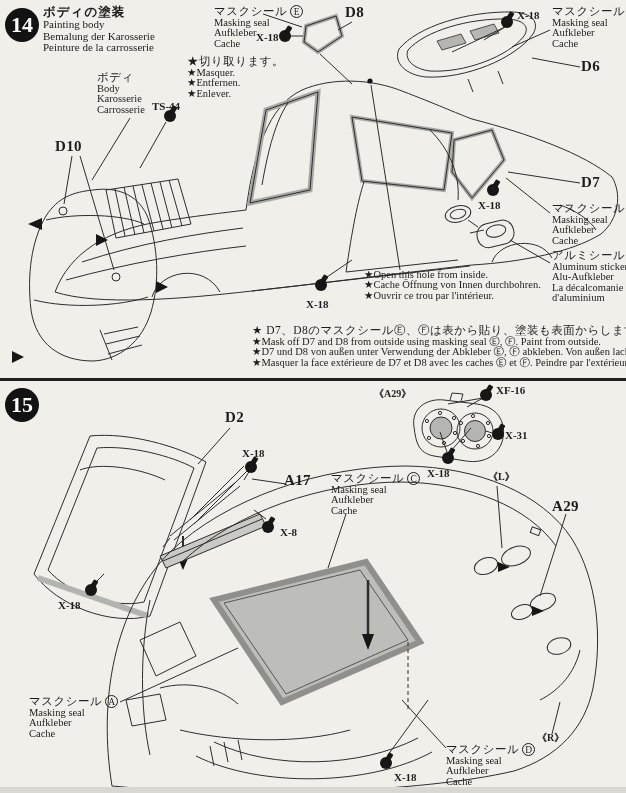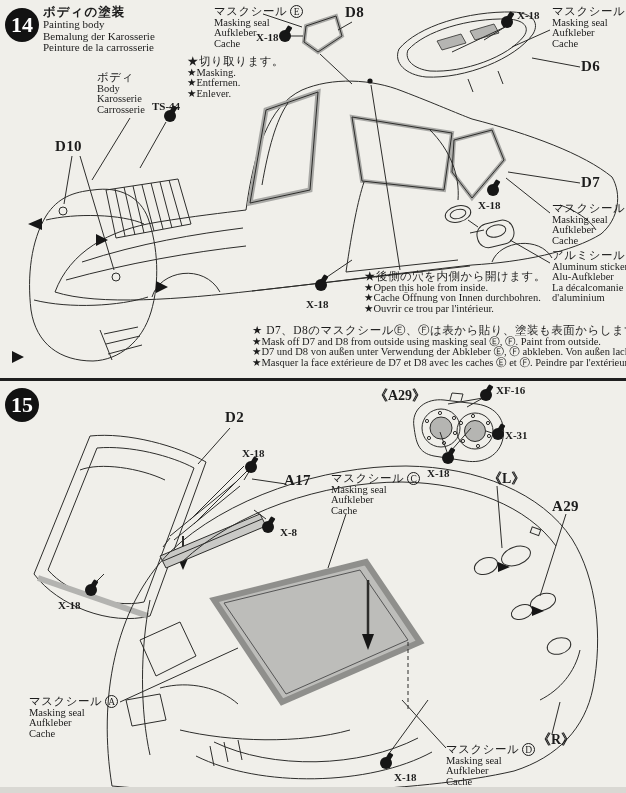--- a/index.html
+++ b/index.html
@@ -10,21 +10,21 @@
   .lbl{position:absolute;z-index:3;white-space:nowrap}
   .badge{width:34px;height:34px;border-radius:50%;background:#121212;color:#fff;
          font-weight:bold;font-size:22px;display:flex;align-items:center;justify-content:center}
   .title .ja{font-size:12.5px;font-weight:bold;letter-spacing:1px;line-height:14px}
   .title .ln{font-size:11px;line-height:11.5px}
   .note{font-size:10.5px;line-height:10.5px}
   .note div{line-height:10.4px}
   .note .ja{font-size:11.5px;line-height:13px;letter-spacing:.5px}
   .plabel{font-size:15px;font-weight:bold;letter-spacing:.3px}
   .paint{font-size:11px;font-weight:bold}
-  .bracket{font-size:14px;font-weight:bold}
+  .bracket{font-size:10px;font-weight:bold}
   .circ{display:inline-block;width:13px;height:13px;border:1.2px solid #1c1c1c;border-radius:50%;
         font-size:9.5px;line-height:12px;text-align:center;font-weight:normal;margin-left:3px;vertical-align:-2px}
   .sealrow{display:flex;align-items:center}
   .blob{position:absolute;z-index:2;width:12px;height:12px;background:#161616;border-radius:50%}
   .blob:after{content:"";position:absolute;width:5px;height:7px;background:#161616;top:-4px;left:7px;
         transform:rotate(32deg);border-radius:1px}
   .divider{position:absolute;left:0;top:378px;width:626px;height:3px;background:#1f1f1f;z-index:4}
   .bottom-shade{position:absolute;left:0;bottom:0;width:626px;height:6px;background:#d9d8d3;z-index:4}
 </style>
 </head>
@@ -183,21 +183,21 @@
         <span>マスクシール</span>
       </div>
   <div>Masking seal</div>
   <div>Aufkleber</div>
   <div>Cache</div>
 </div>
 <div class="lbl plabel" style="left:581px;top:58px">D6</div>
 
 <div class="lbl note" style="left:187px;top:55px">
   <div class="ja">★切り取ります。</div>
-  <div>★Masking.</div>
+  <div>★Masquer.</div>
   <div>★Entfernen.</div>
   <div>★Enlever.</div>
 </div>
 
 <div class="lbl note" style="left:97px;top:71px">
   <div class="ja">ボディ</div>
   <div>Body</div>
   <div>Karosserie</div>
   <div>Carrosserie</div>
 </div>
@@ -220,21 +220,20 @@
 
 <div class="lbl note" style="left:552px;top:249px">
   <div class="ja">アルミシール</div>
   <div>Aluminum sticker</div>
   <div>Alu-Aufkleber</div>
   <div>La décalcomanie</div>
   <div>d'aluminium</div>
 </div>
 
 <div class="lbl note" style="left:364px;top:270px">
-  <div class="ja">★後側の穴を内側から開けます。</div>
   <div>★Open this hole from inside.</div>
   <div>★Cache Öffnung von Innen durchbohren.</div>
   <div>★Ouvrir ce trou par l'intérieur.</div>
 </div>
 
 <div class="blob" style="left:315px;top:279px"></div>
 <div class="lbl paint" style="left:306px;top:298px">X-18</div>
 
 
 <div class="lbl note" style="left:252px;top:324px">

